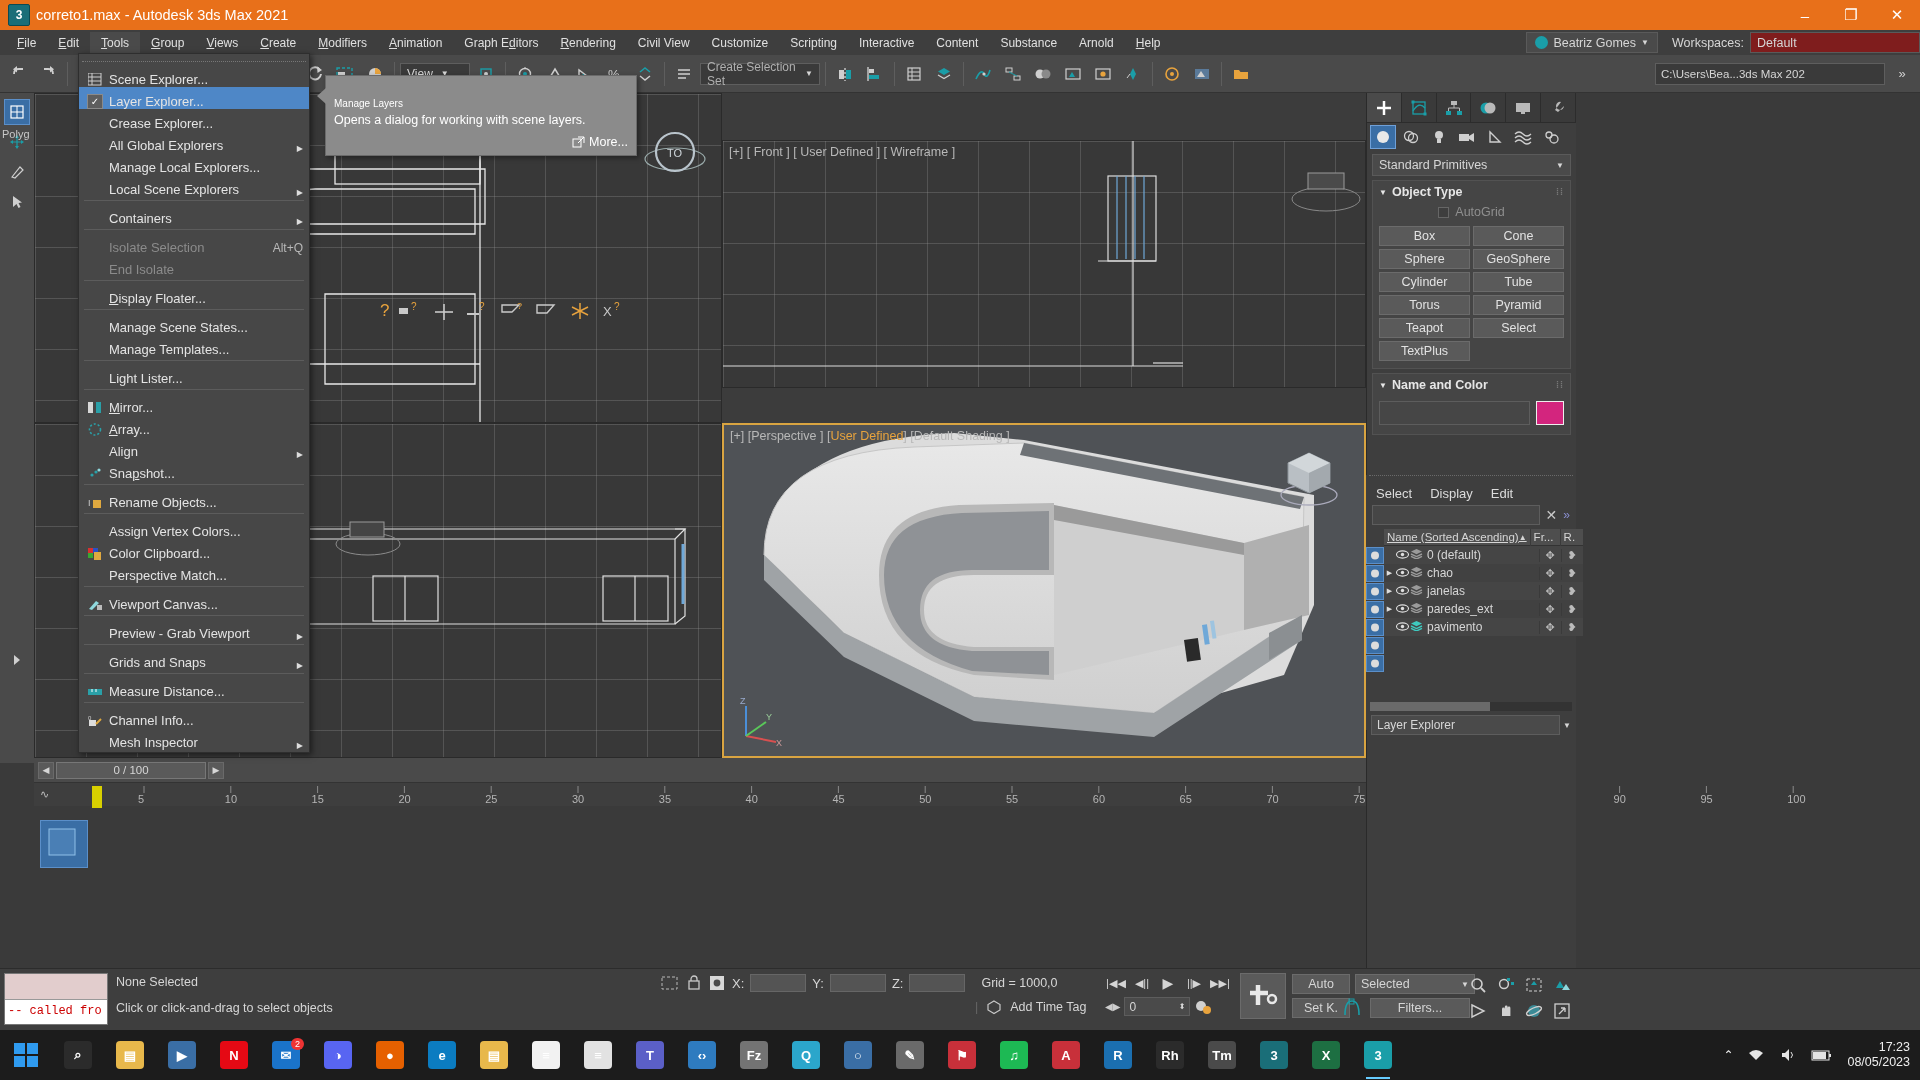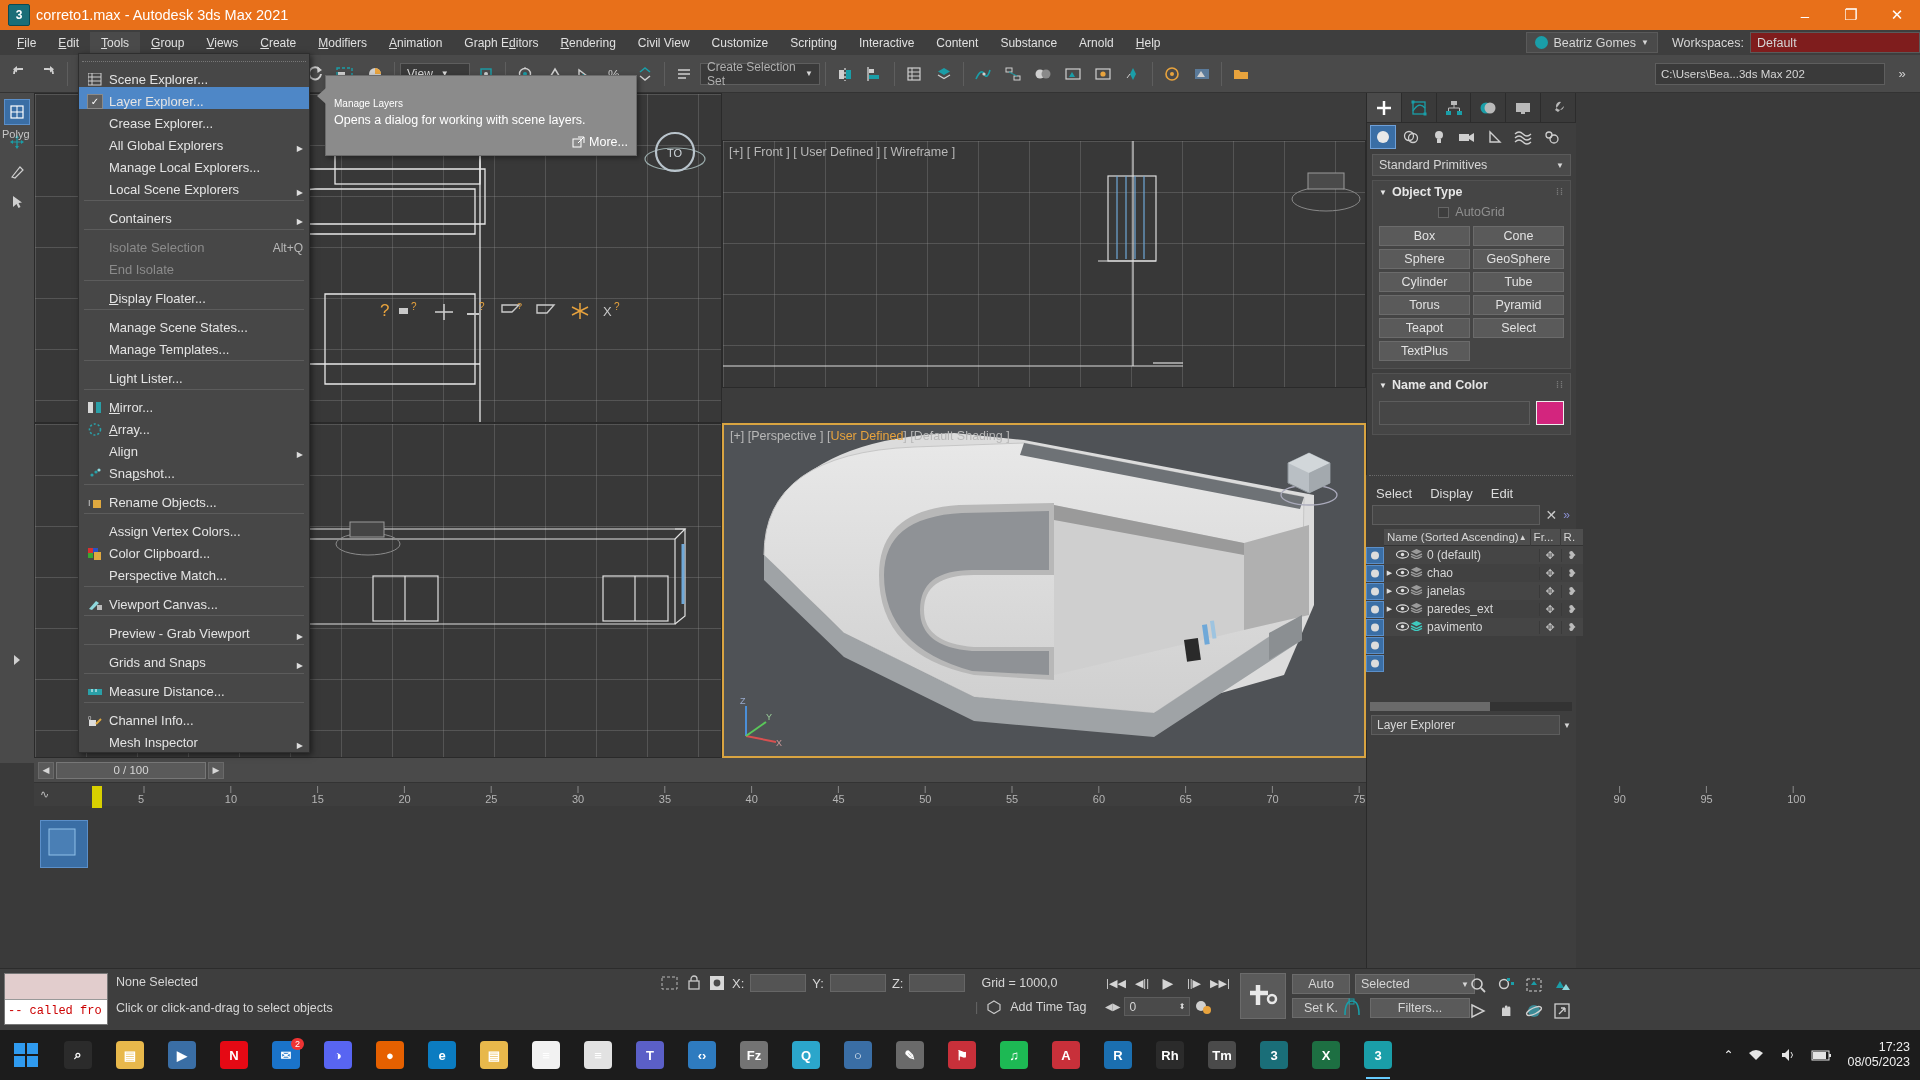--- a/index.html
+++ b/index.html
@@ -932,21 +932,21 @@
             </svg>
           </div>
           <div class="lex-ic">
             <svg width="12" height="11">
               <circle cx="6" cy="5.5" r="4" fill="#dcdcdc"></circle>
             </svg>
           </div>
         </div>
       <div class="lex-table">
         <div class="lex-hd">
-          <div style="flex:1; display:flex; align-items:center; justify-content:space-between;">
+          <div style="flex:1; display:flex; align-items:center; justify-content:space-between;text-decoration:underline;">
             <span>Name (Sorted Ascending)</span>
             <span style="font-size:8px">▲</span>
           </div>
           <div style="width:30px">Fr...</div>
           <div style="width:22px; border-right:none">R.</div>
         </div>
         <div id="lex-rows">
             <div class="lex-row">
               <span class="lex-exp"></span>
               <span class="eye"><svg width="13" height="9">

